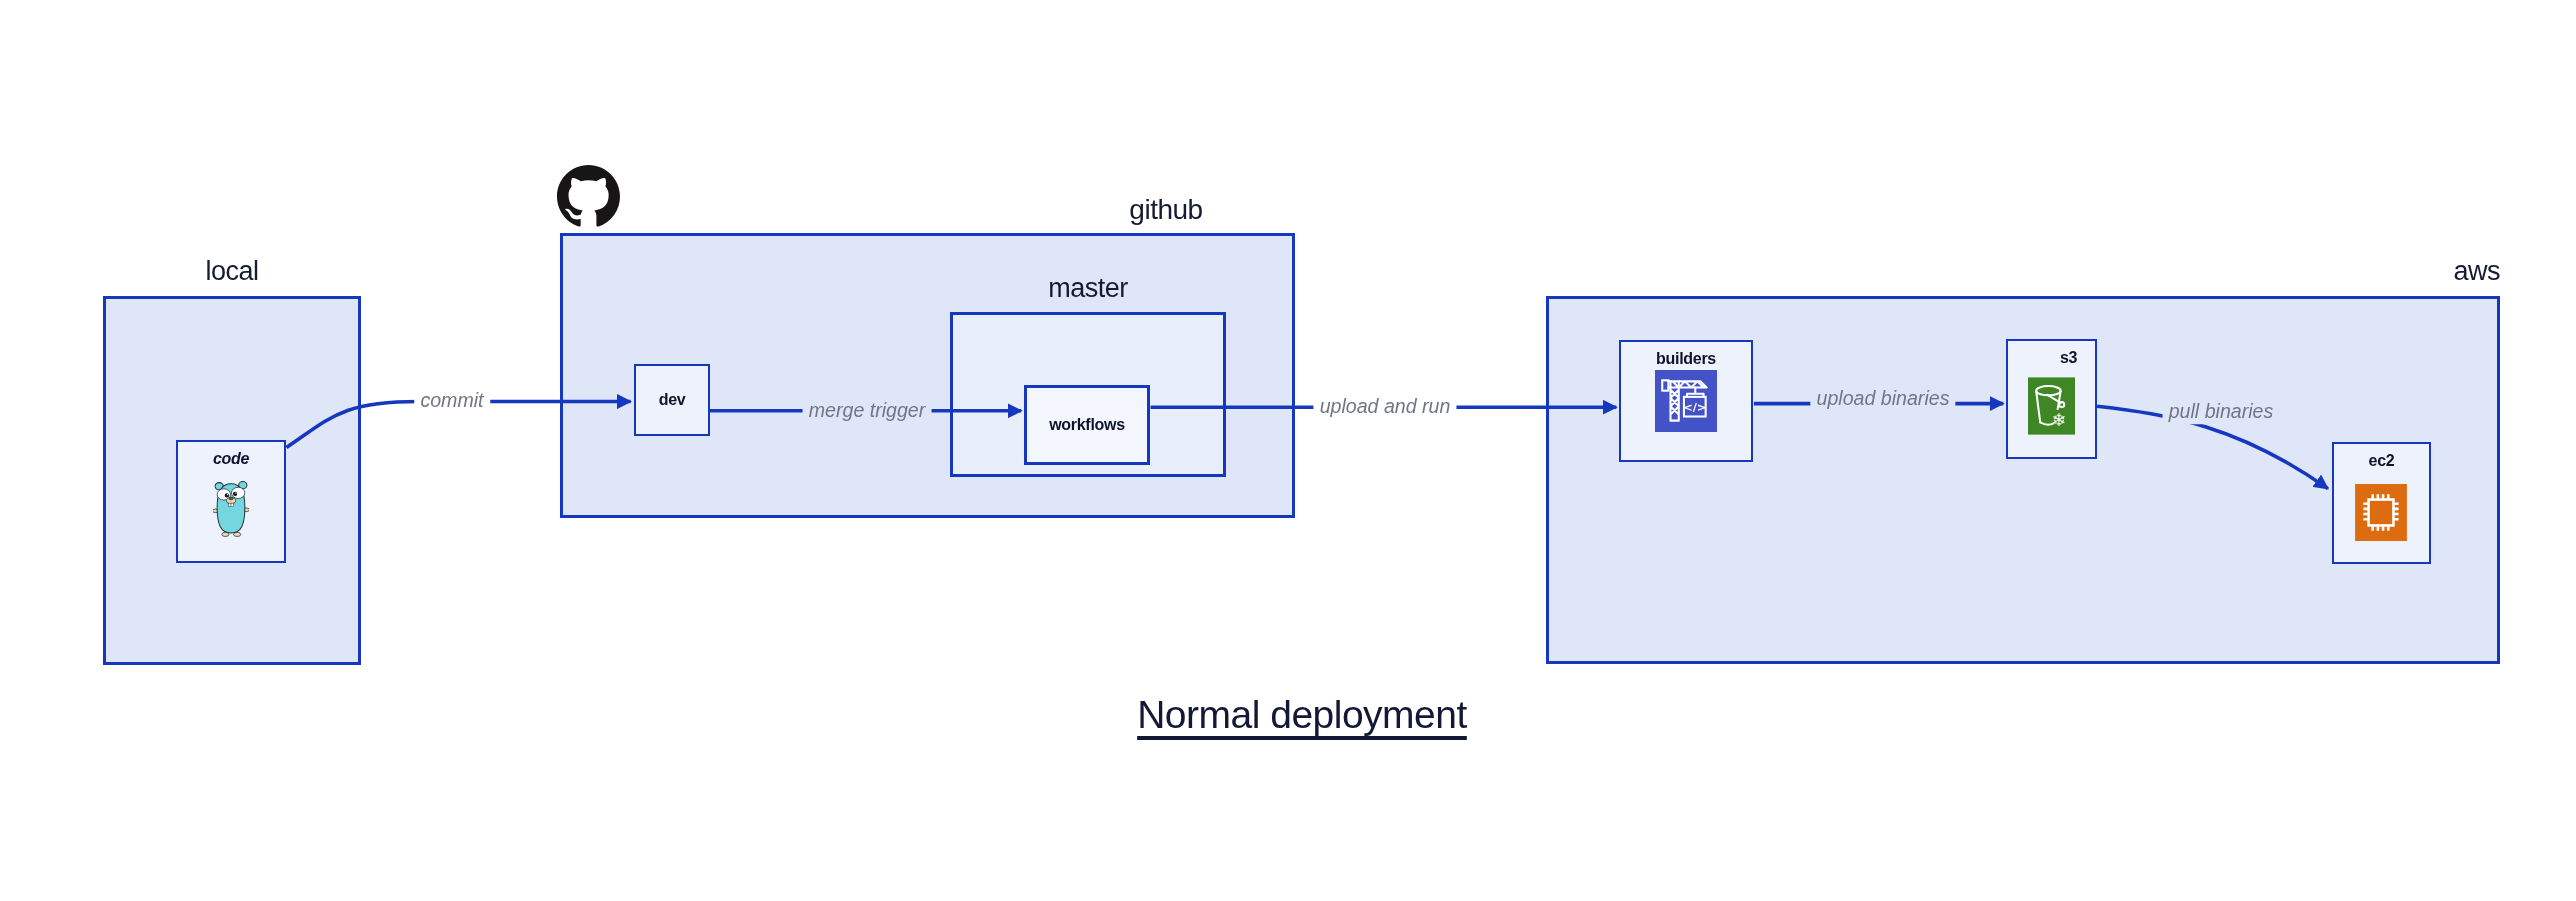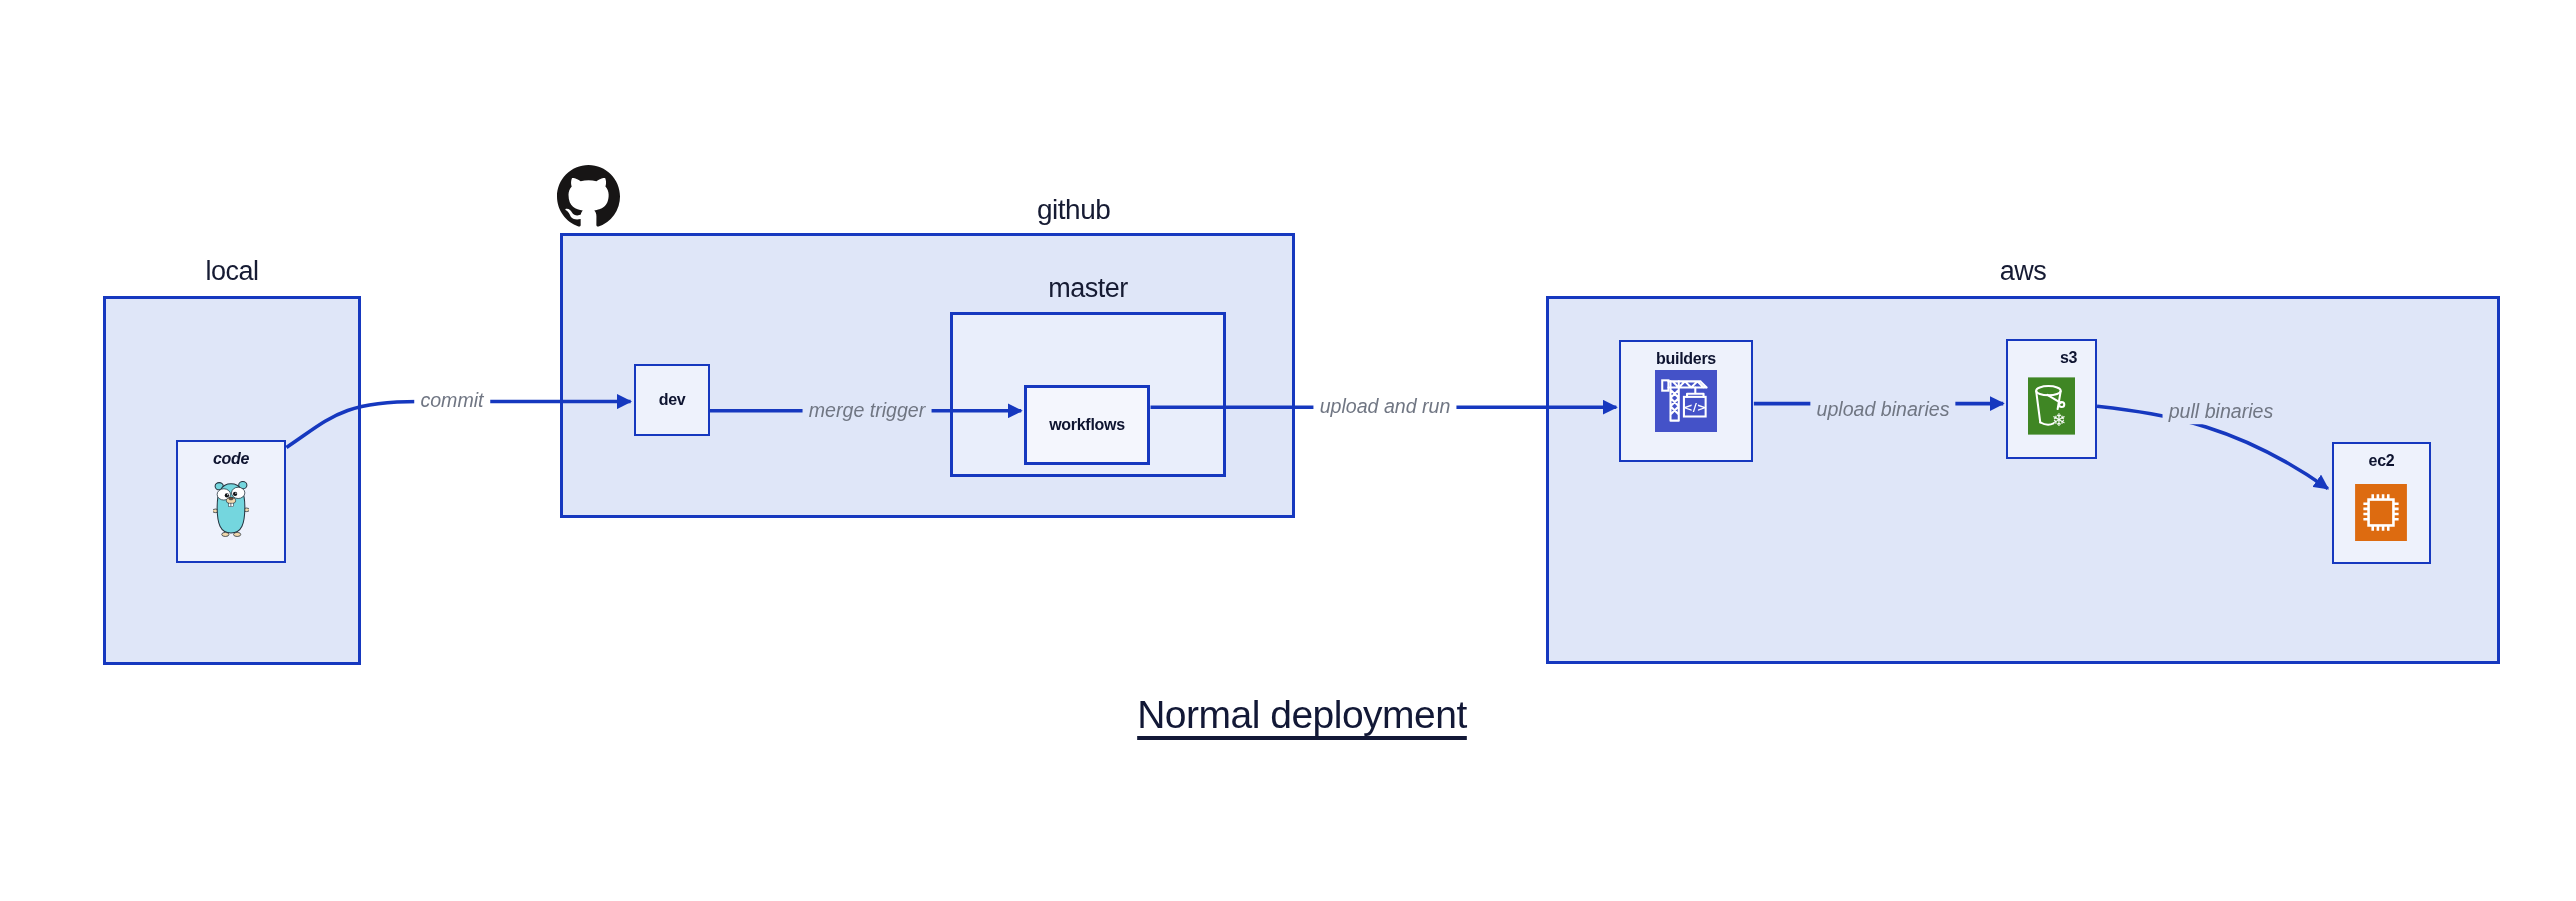--- a/index.html
+++ b/index.html
@@ -58,23 +58,23 @@
 <body>
 
 <div id="canvas">
 
   <div class="group" style="left:103px; top:296px; width:258px; height:369px;"></div>
   <div class="group" style="left:560px; top:233px; width:735px; height:285px;"></div>
   <div class="group master" style="left:950px; top:312px; width:276px; height:165px;"></div>
   <div class="group" style="left:1546px; top:296px; width:954px; height:368px;"></div>
 
   <div class="section-label" style="left:103px; top:257px; width:258px; text-align:center;">local</div>
-  <div class="section-label" style="left:1037px; top:195px; width:258px; text-align:left; font-size:28px;">github</div>
+  <div class="section-label" style="left:1037px; top:195px; width:258px; text-align:center; font-size:28px;">github</div>
   <div class="section-label" style="left:950px; top:274px; width:276px; text-align:center;">master</div>
-  <div class="section-label" style="left:1546px; top:257px; width:954px; text-align:center;">aws</div>
+  <div class="section-label" style="left:1546px; top:257px; width:954px; text-align:right;">aws</div>
 
   <svg class="icon-svg" style="position:absolute; left:557px; top:165px;" width="63" height="63" viewBox="0 0 16 16">
     <path fill="var(--octocat)" d="M8 0C3.58 0 0 3.58 0 8c0 3.54 2.29 6.53 5.47 7.59.4.07.55-.17.55-.38 0-.19-.01-.82-.01-1.49-2.01.37-2.53-.49-2.69-.94-.09-.23-.48-.94-.82-1.13-.28-.15-.68-.52-.01-.53.63-.01 1.08.58 1.23.82.72 1.21 1.87.87 2.33.66.07-.52.28-.87.51-1.07-1.78-.2-3.64-.89-3.64-3.95 0-.87.31-1.59.82-2.15-.08-.2-.36-1.02.08-2.12 0 0 .67-.21 2.2.82.64-.18 1.32-.27 2-.27.68 0 1.36.09 2 .27 1.53-1.04 2.2-.82 2.2-.82.44 1.1.16 1.92.08 2.12.51.56.82 1.27.82 2.15 0 3.07-1.87 3.75-3.65 3.95.29.25.54.73.54 1.48 0 1.07-.01 1.93-.01 2.2 0 .21.15.46.55.38A8.01 8.01 0 0 0 16 8c0-4.42-3.58-8-8-8z"></path>
   </svg>
 
   <div class="node" style="left:176px; top:440px; width:110px; height:123px;font-style:italic;">
     <div class="node-label pad-top">code</div>
   </div>
   <svg class="icon-svg" style="position:absolute; left:213px; top:478px;" width="36" height="59" viewBox="0 0 70 115">
     <ellipse cx="12" cy="16" rx="8" ry="7" fill="#74d6de" stroke="#26343f" stroke-width="2"></ellipse>
@@ -151,19 +151,19 @@
     <path class="edge-path" d="M 556 868 C 640 812, 662 779, 812 779 L 1224 779"></path>
     <path class="edge-path" d="M 1378 797 L 1982 797"></path>
     <path class="edge-path" d="M 2233 790 L 3137 790"></path>
     <path class="edge-path" d="M 3404 783 L 3888 783"></path>
     <path class="edge-path" d="M 4070 788 C 4210 804, 4345 826, 4518 948"></path>
   </svg>
 
   <div class="edge-label on-white" style="left:452px; top:401px;font-style:italic;">commit</div>
   <div class="edge-label on-group" style="left:867px; top:411px;">merge trigger</div>
   <div class="edge-label on-white" style="left:1385px; top:407px;">upload and run</div>
-  <div class="edge-label on-group" style="left:1883px; top:410px;font-style:italic;">upload binaries</div>
+  <div class="edge-label on-group" style="left:1883px; top:399px;font-style:italic;">upload binaries</div>
   <div class="edge-label on-group" style="left:2221px; top:412px;">pull binaries</div>
 
   <div class="diagram-title">Normal deployment</div>
 
 </div>
 
 
 </body></html>

